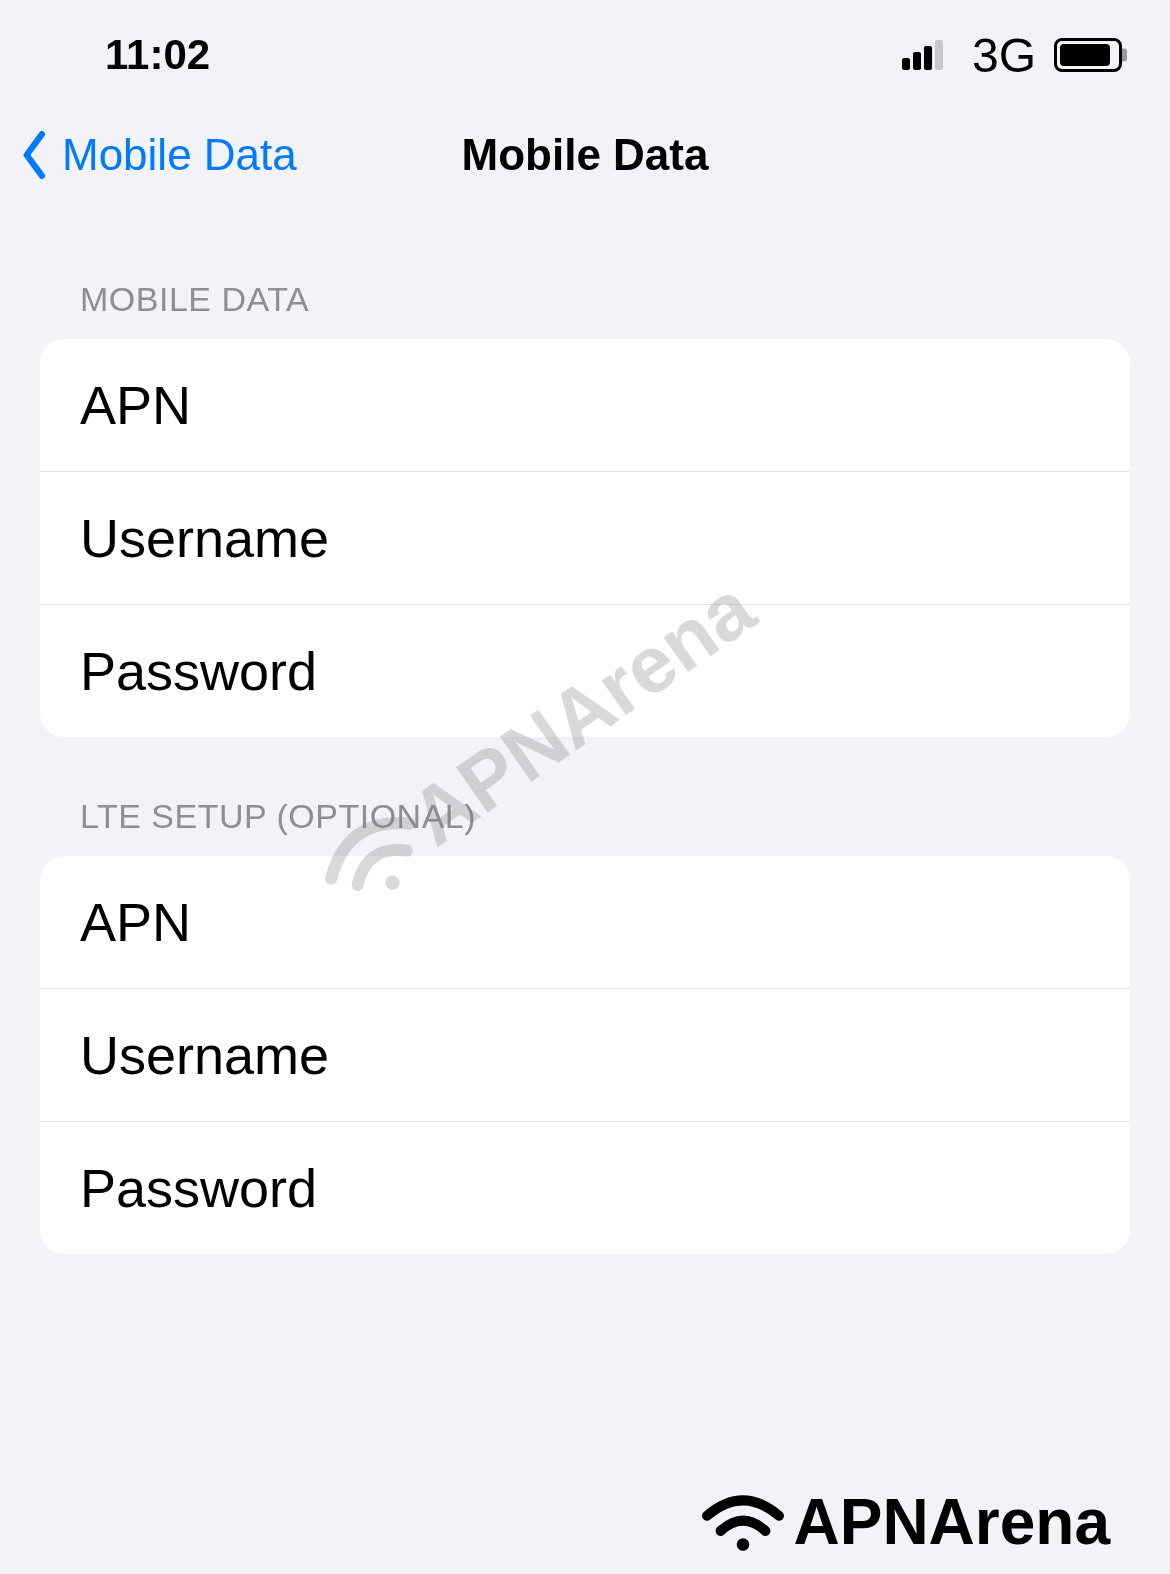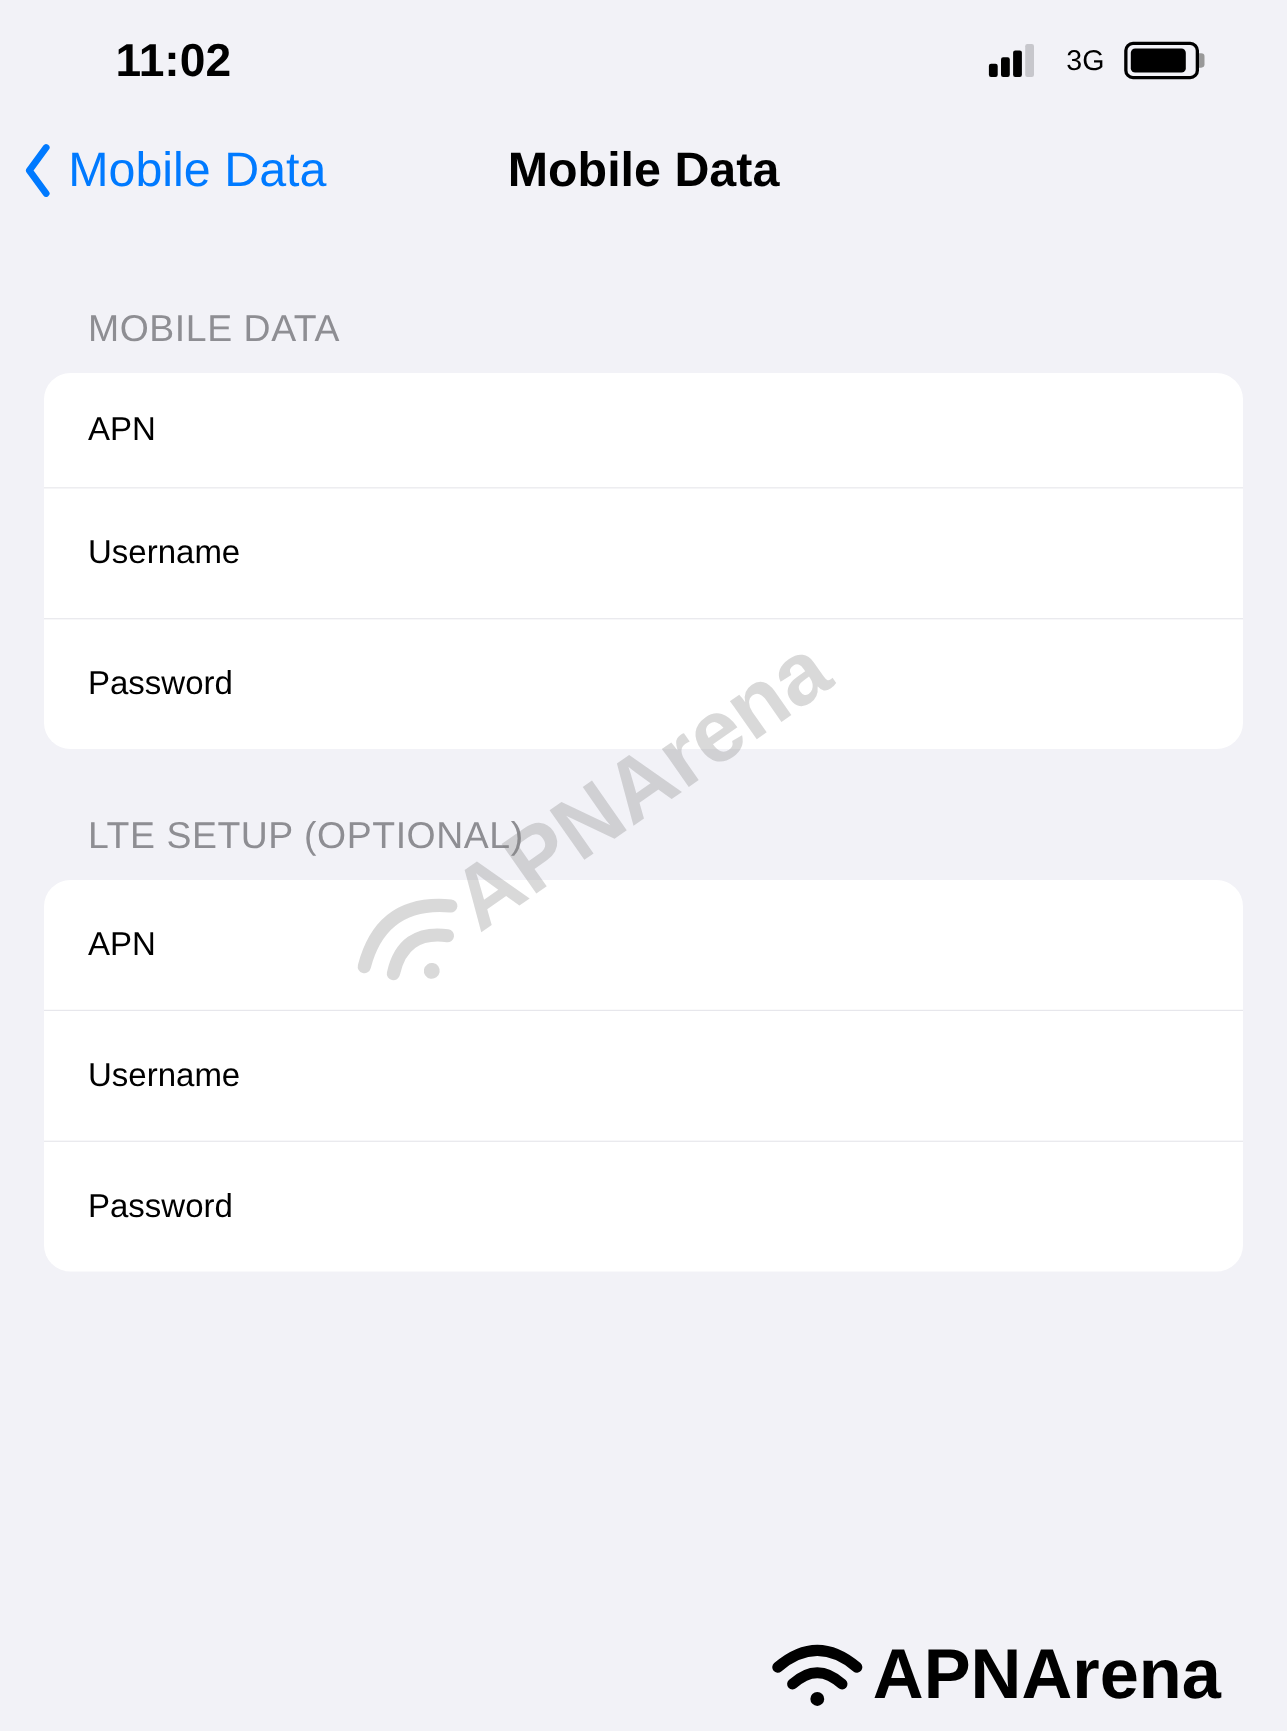--- a/index.html
+++ b/index.html
@@ -12,21 +12,21 @@
       width: 1170px;
       height: 1574px;
       background-color: #f2f2f7;
       position: relative;
       overflow: hidden;
     }
     .status-bar {
       display: flex;
       justify-content: space-between;
       align-items: center;
-      padding: 30px 80px 20px 105px;
+      padding: 30px 48px 20px 105px;
       height: 100px;
     }
     .status-time {
       font-size: 42px;
       font-weight: 600;
       color: #000;
     }
     .status-right {
       display: flex;
       align-items: center;
@@ -41,21 +41,21 @@
     .bar {
       width: 8px;
       background-color: #000;
       border-radius: 2px;
     }
     .bar1 { height: 12px; }
     .bar2 { height: 18px; }
     .bar3 { height: 24px; }
     .bar4 { height: 30px; background-color: #c7c7cc; }
     .network-type {
-      font-size: 26px;
+      font-size: 48px;
       font-weight: 400;
       color: #000;
       margin-left: 19px;
     }
     .battery {
       width: 68px;
       height: 34px;
       border: 3px solid #000;
       border-radius: 8px;
       position: relative;
@@ -126,21 +126,21 @@
     .settings-row {
       display: flex;
       align-items: center;
       padding: 35px 40px;
       border-bottom: 1px solid #e5e5ea;
     }
     .settings-row:last-child {
       border-bottom: none;
     }
     .row-label {
-      font-size: 30px;
+      font-size: 54px;
       color: #000;
       width: 240px;
       flex-shrink: 0;
     }
     .row-value {
       font-size: 42px;
       color: #000;
       border: none;
       outline: none;
       flex: 1;

